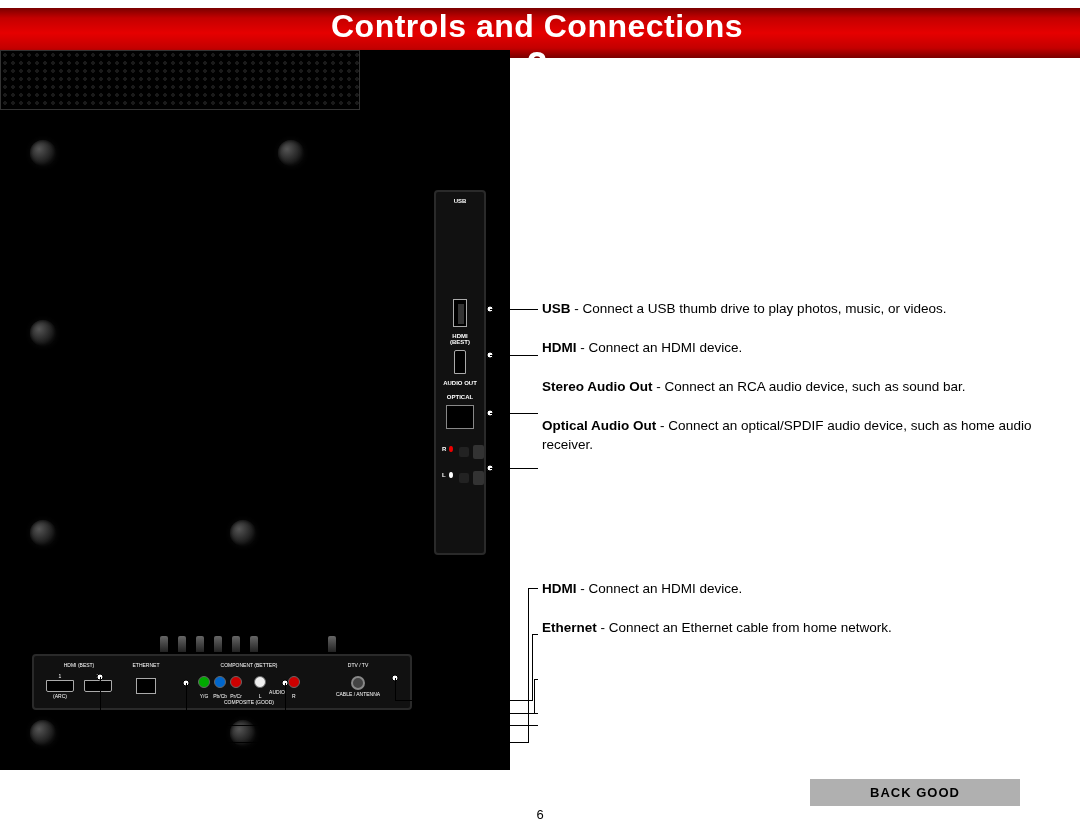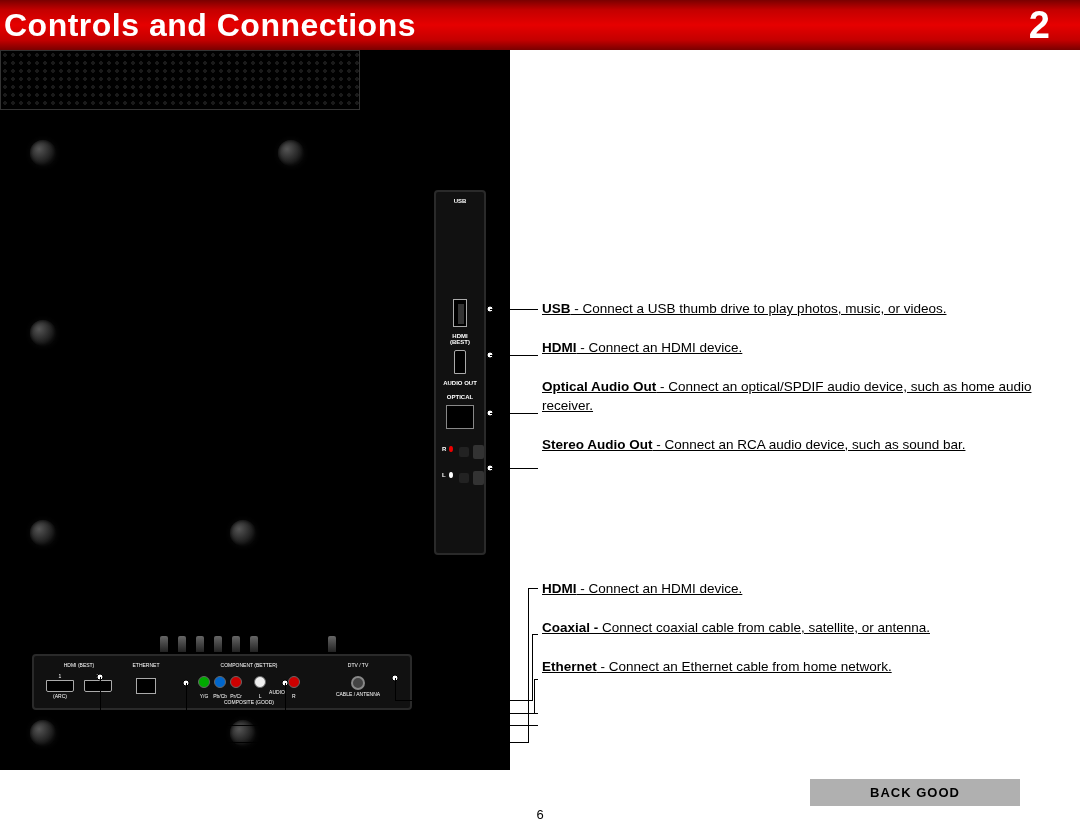--- a/index.html
+++ b/index.html
@@ -6,27 +6,28 @@
   body {
     width: 1080px;
     height: 834px;
     font-family: Arial, Helvetica, sans-serif;
     background: #fff;
     position: relative;
     overflow: hidden;
   }
   .header {
     position: absolute;
-    top: 0; left: 0; right: 0;
+    top: 8px; left: 0; right: 0;
     height: 50px;
     background: linear-gradient(to bottom, #7a0000 0%, #c40000 20%, #e60000 50%, #c40000 80%, #7a0000 100%);
     display: flex;
     align-items: center;
     justify-content: space-between;
-    padding: 0 30px 0 4px;
+    padding: 0 30px 0 24px;
+    flex-direction: column;
   }
   .title {
     color: #fff;
     font-size: 32px;
     font-weight: bold;
     letter-spacing: 0.5px;
   }
   .chapter-num {
     color: #fff;
     font-size: 38px;
@@ -203,21 +204,20 @@
   .desc-list {
     position: absolute;
     left: 542px;
     width: 500px;
     font-size: 13.5px;
     color: #000;
     line-height: 1.4;
   }
   .desc-item {
     margin-bottom: 20px;
-    text-decoration: underline;
   }
   .desc-item b {
     font-weight: bold;
   }
   .footer-label {
     position: absolute;
     bottom: 28px;
     right: 60px;
     background: #b0b0b0;
     color: #000;
@@ -399,33 +399,30 @@
 <div class="callout-line-h" style="top:634px;left:532px;width:6px"></div>
 
 <div class="desc-list" style="top:300px">
   <div class="desc-item">
     <b>USB</b><span> - Connect a USB thumb drive to play photos, music, or videos.</span>
   </div>
   <div class="desc-item">
     <b>HDMI</b><span> - Connect an HDMI device.</span>
   </div>
   <div class="desc-item">
+    <b>Stereo Audio Out</b><span> - Connect an RCA audio device, such as sound bar.</span>
+  </div>
+  <div class="desc-item">
     <b>Optical Audio Out</b><span> - Connect an optical/SPDIF audio device, such as home audio receiver.</span>
   </div>
-  <div class="desc-item">
-    <b>Stereo Audio Out</b><span> - Connect an RCA audio device, such as sound bar.</span>
-  </div>
 </div>
 
 <div class="desc-list" style="top:580px">
   <div class="desc-item">
     <b>HDMI</b><span> - Connect an HDMI device.</span>
-  </div>
-  <div class="desc-item">
-    <b>Coaxial - </b><span>Connect coaxial cable from cable, satellite, or antenna.</span>
   </div>
   <div class="desc-item">
     <b>Ethernet</b><span> - Connect an Ethernet cable from home network.</span>
   </div>
 </div>
 
 <div class="footer-label">BACK GOOD</div>
 <div class="page-number">6</div>
 
 </body></html>

